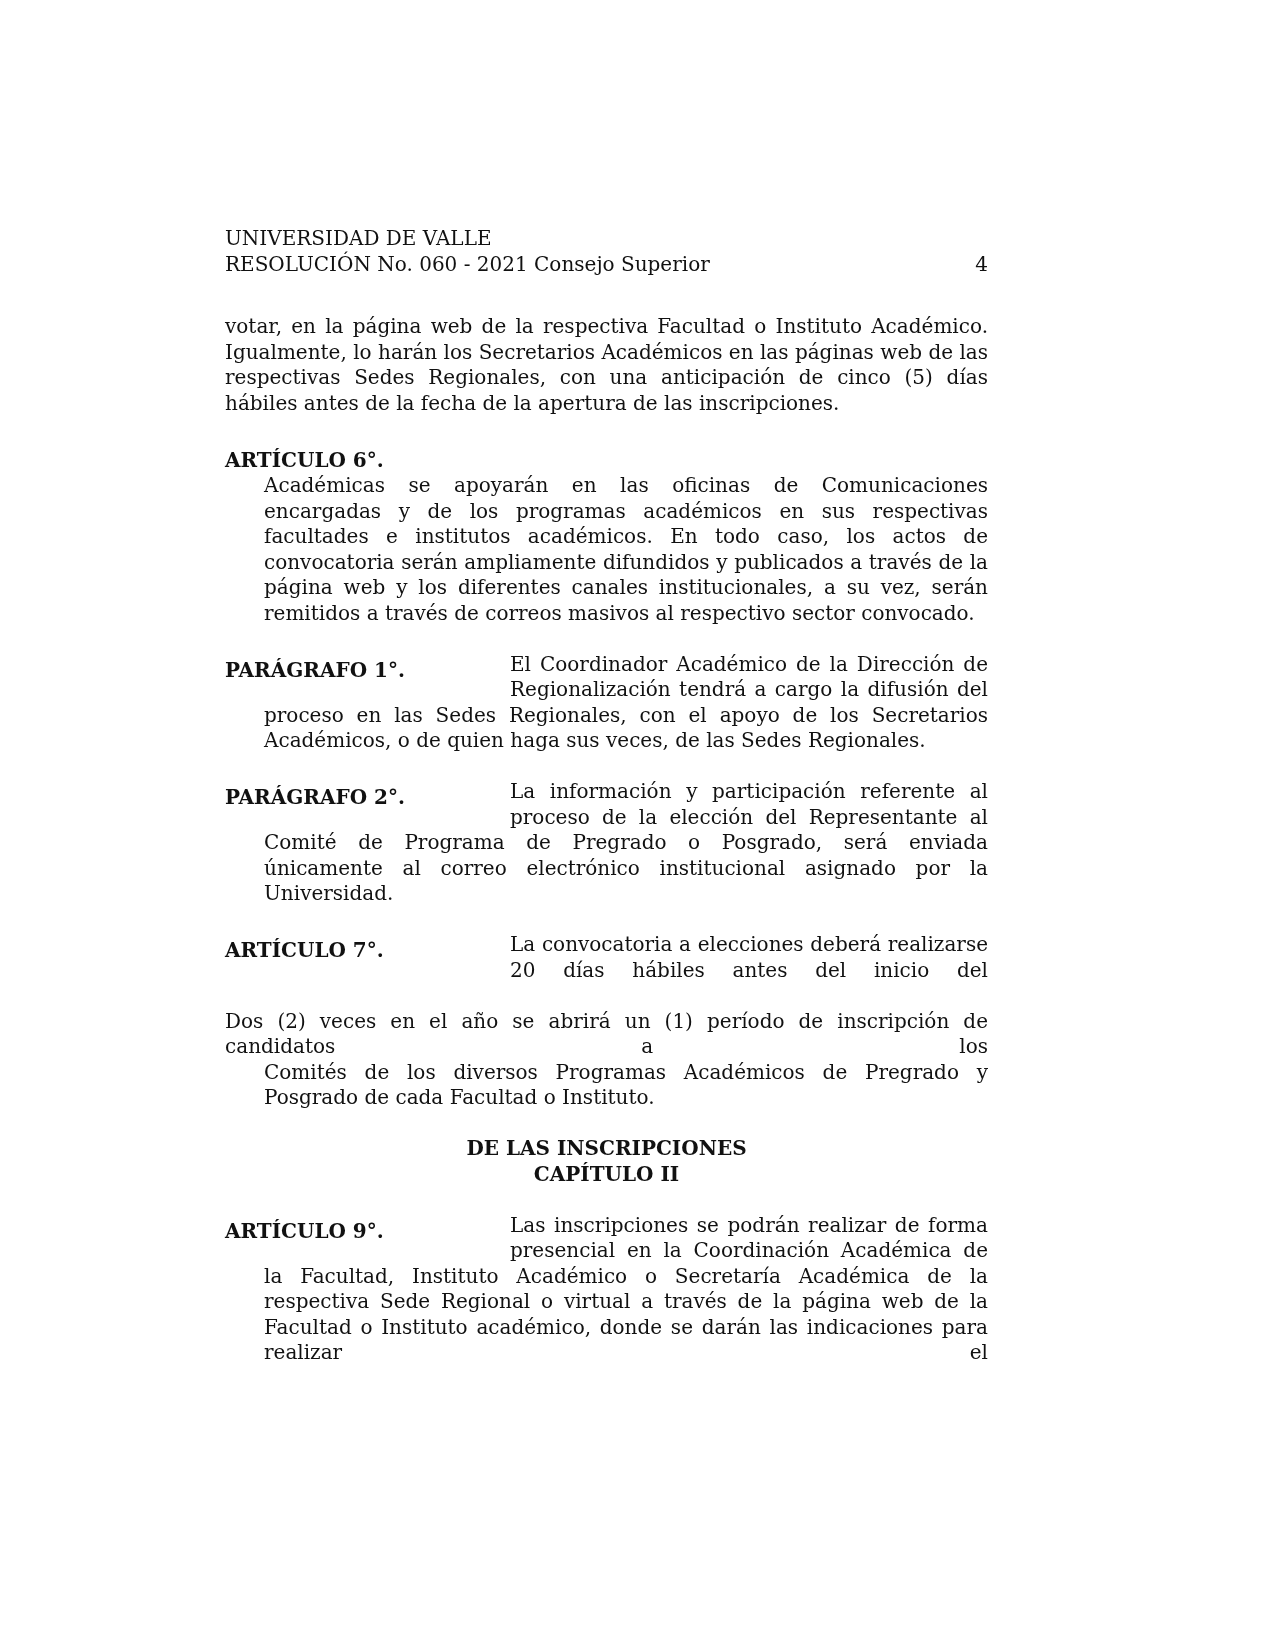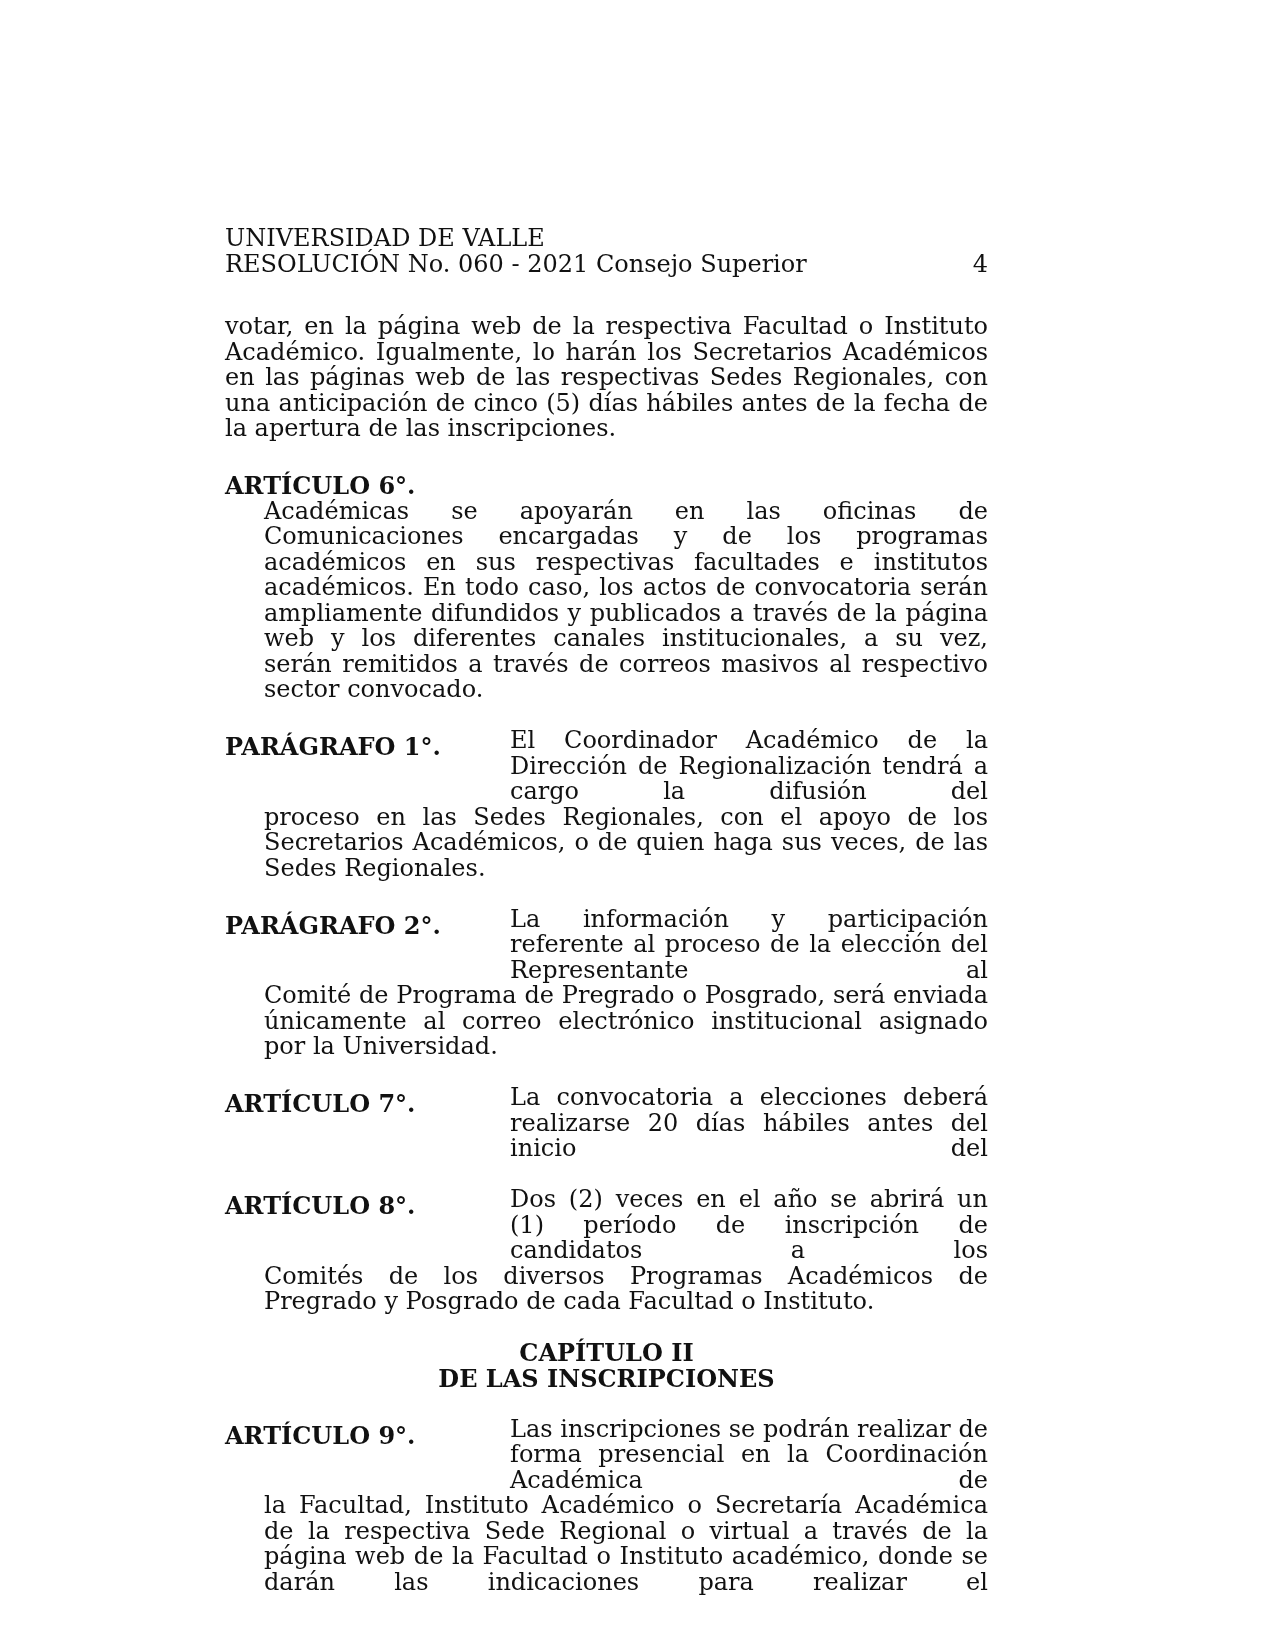--- a/index.html
+++ b/index.html
@@ -1,20 +1,20 @@
 <!DOCTYPE html>
 <html><head>
   <meta charset="utf-8">
   <style>
     html, body { margin: 0; padding: 0; background: #ffffff; }
     body { width: 1275px; height: 1650px; position: relative; overflow: hidden; }
     .page {
       position: absolute; left: 225px; top: 226px; width: 763px;
       font-family: "DejaVu Serif", "Liberation Serif", serif;
-      font-size: 24px; line-height: 25.5px; color: #111111;
+      font-size: 20px; line-height: 25.5px; color: #111111;
     }
     .header { position: relative; margin-bottom: 37px; }
     .header .line { display: block; }
     .header .pagenum { position: absolute; right: 0; top: 25.5px; }
     p { margin: 0; text-align: justify; }
     .para { margin-bottom: 25.5px; }
     .article { margin-bottom: 25.5px; }
     .article .lead { display: flex; }
     .article .label { width: 285px; flex: 0 0 285px; font-weight: bold; margin-top: 6px; }
     .article .leadtext { flex: 1; text-align: justify; text-align-last: justify; }
@@ -61,29 +61,28 @@
 
   <div class="article">
     <div class="lead">
       <span class="label">ARTÍCULO 7°.</span>
       <span class="leadtext">La convocatoria a elecciones deberá realizarse 20 días hábiles antes del inicio del</span>
     </div>
   </div>
 
   <div class="article">
     <div class="lead">
-      <span class="label">ARTÍCULO 8°.</span>
       <span class="leadtext">Dos (2) veces en el año se abrirá un (1) período de inscripción de candidatos a los</span>
     </div>
     <p class="rest">Comités de los diversos Programas Académicos de Pregrado y Posgrado de cada Facultad o Instituto.</p>
   </div>
 
   <div class="chapter">
+    <div>DE LAS INSCRIPCIONES</div>
     <div>CAPÍTULO II</div>
-    <div>DE LAS INSCRIPCIONES</div>
   </div>
 
   <div class="article">
     <div class="lead">
       <span class="label">ARTÍCULO 9°.</span>
       <span class="leadtext">Las inscripciones se podrán realizar de forma presencial en la Coordinación Académica de</span>
     </div>
     <p class="rest open-end">la Facultad, Instituto Académico o Secretaría Académica de la respectiva Sede Regional o virtual a través de la página web de la Facultad o Instituto académico, donde se darán las indicaciones para realizar el</p>
   </div>
 

